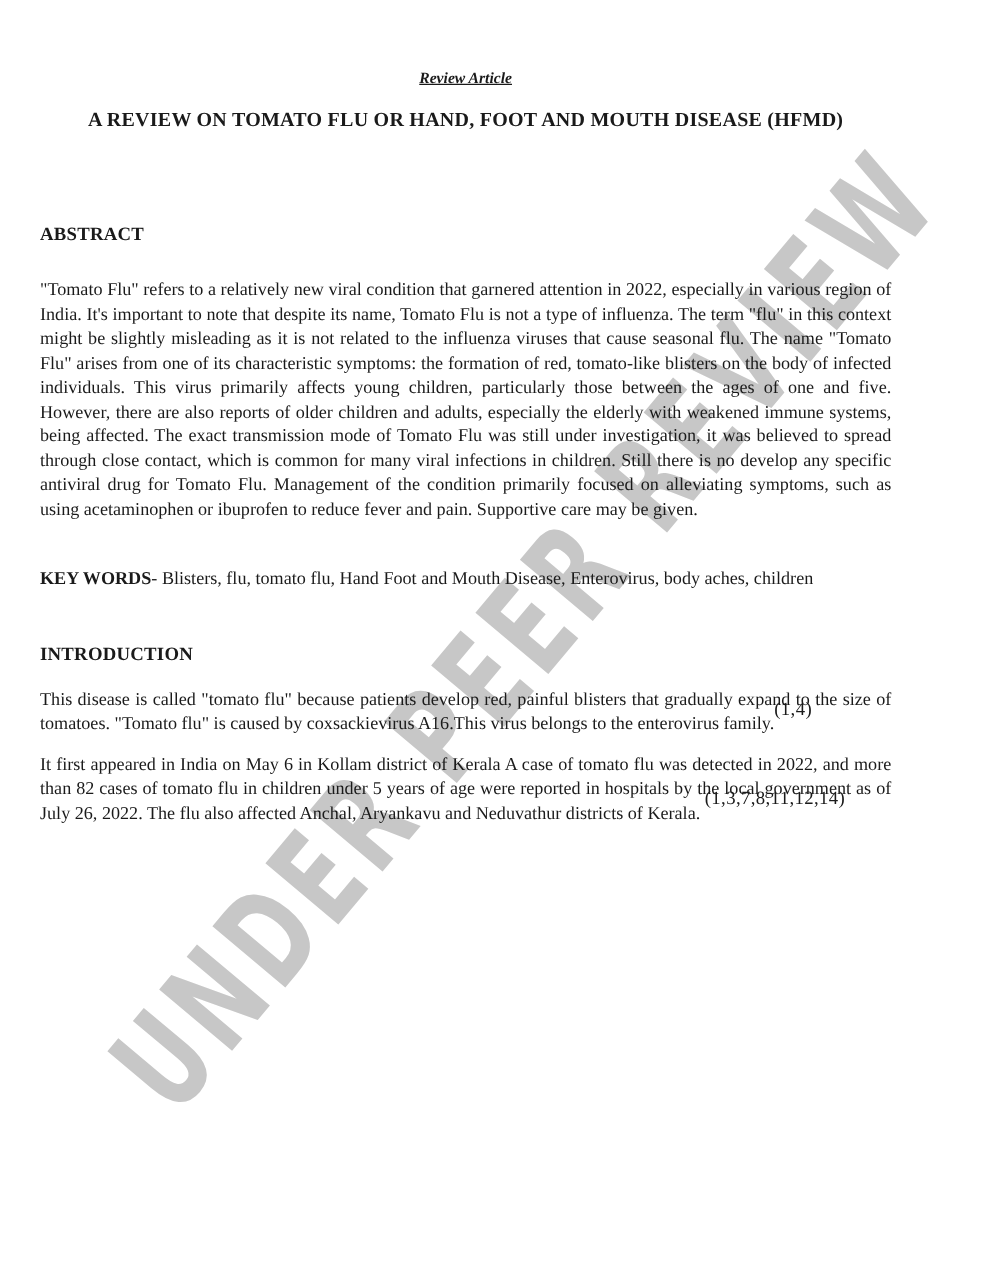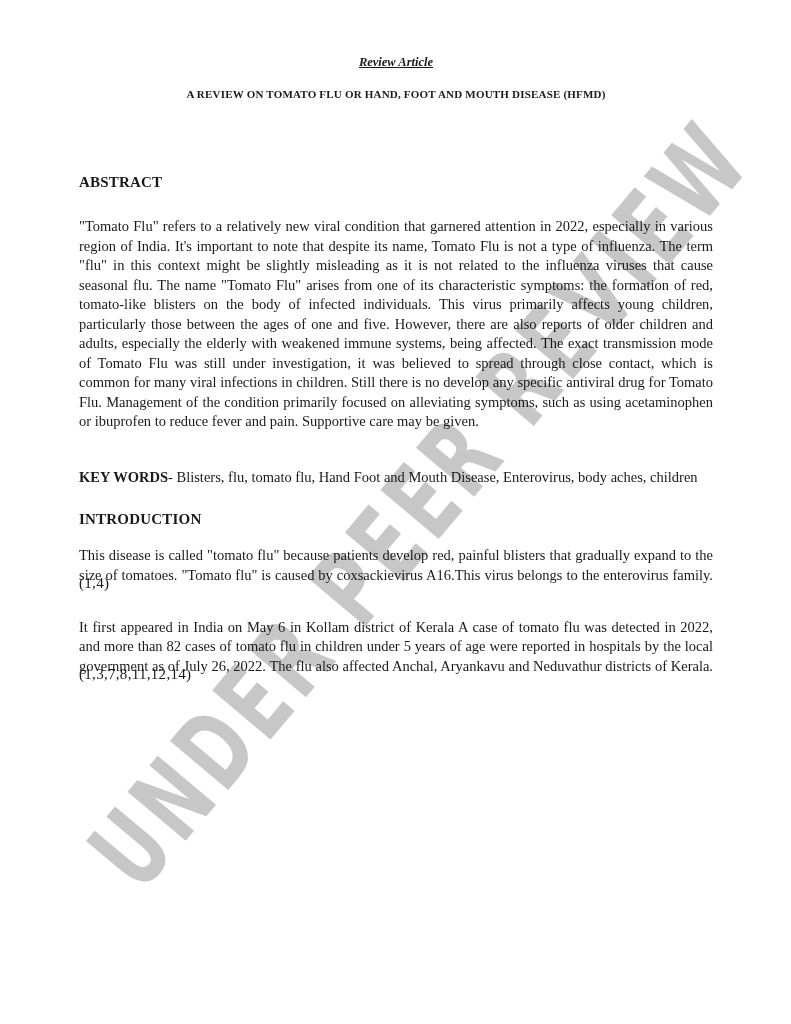--- a/index.html
+++ b/index.html
@@ -27,34 +27,34 @@
     font-size: 72px;
     letter-spacing: 6px;
     color: #c7c7c7;
     white-space: nowrap;
     z-index: 0;
     user-select: none;
   }
   .content {
     position: relative;
     z-index: 1;
-    padding: 0 78px 0 79px;
+    padding: 0 78px 0 32px;
   }
   .kicker {
     margin-top: 55px;
     text-align: center;
     font-size: 12.5px;
     font-weight: bold;
     font-style: italic;
     text-decoration: underline;
   }
   .paper-title {
     margin-top: 18px;
     text-align: center;
-    font-size: 11px;
+    font-size: 16px;
     font-weight: bold;
     letter-spacing: 0.2px;
   }
   .section-heading {
     font-size: 15px;
     font-weight: bold;
     letter-spacing: 0.2px;
   }
   .abstract-heading { margin-top: 74px; }
   .abstract-body {
@@ -62,21 +62,21 @@
     font-size: 14.5px;
     line-height: 19.5px;
     text-align: justify;
   }
   .keywords-line {
     margin-top: 36px;
     font-size: 14.5px;
     line-height: 19.5px;
   }
   .keywords-label { font-weight: bold; }
-  .introduction-heading { margin-top: 24px; }
+  .introduction-heading { margin-top: 42px; }
   .body-paragraph {
     margin: 0;
     margin-top: 13px;
     font-size: 14.5px;
     line-height: 19.5px;
     text-align: justify;
   }
   .body-paragraph.first { margin-top: 18px; }
   sup.cite {
     font-size: 15px;

